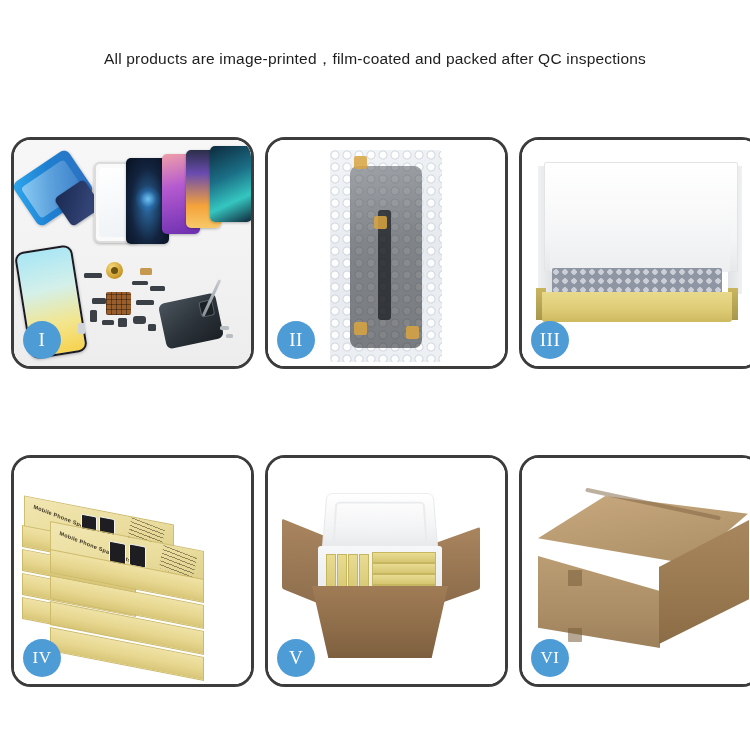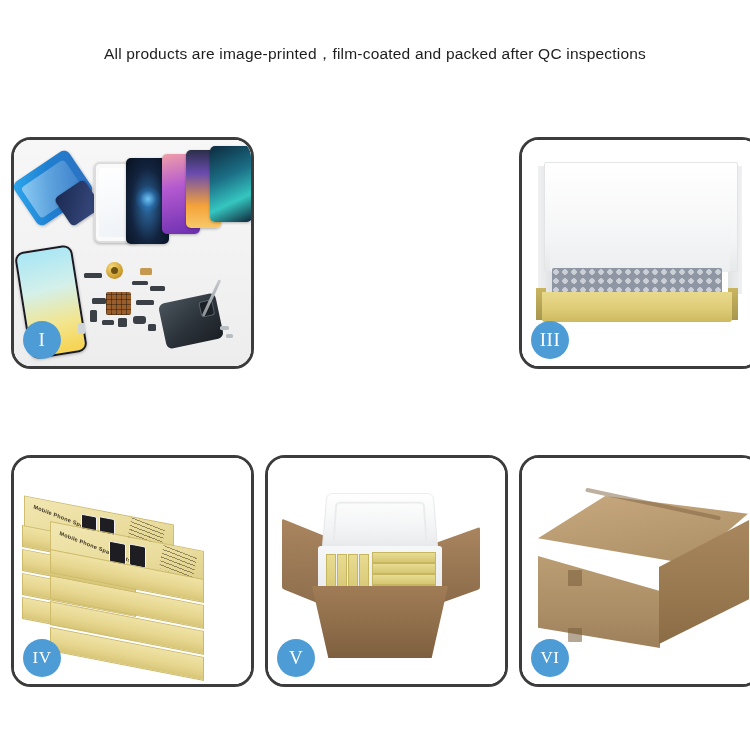--- a/index.html
+++ b/index.html
@@ -34,21 +34,21 @@
   .title {
     font-family: "Liberation Sans", sans-serif;
     font-size: 40px;
     font-weight: 400;
     letter-spacing: 2.0px;
     color: #1c1c1c;
     line-height: 44px;
     white-space: nowrap;
   }
   .subtitle {
-    margin-top: 8px;
+    margin-top: 13px;
     font-family: "Liberation Sans", sans-serif;
     font-size: 15.5px;
     font-weight: 400;
     letter-spacing: 0.2px;
     color: #1d1d1d;
     line-height: 20px;
     white-space: nowrap;
   }
 
   
@@ -494,20 +494,36 @@
         <div class="chip" style="left:134px; top:184px; width:8px;  height:7px;"></div>
         <div class="chip" style="left:206px; top:186px; width:9px;  height:4px; background:#b9bec3;"></div>
         <div class="chip" style="left:212px; top:194px; width:7px;  height:4px; background:#b9bec3;"></div>
 
         <div class="badge">
           <span>I</span>
         </div>
       </div>
     </div>
 
+    <div class="panel r0 c1">
+      <div class="stage">
+        <div class="p2-bg"></div>
+        <div class="bubblebag">
+          <div class="bag-screen"></div>
+          <div class="bag-flex"></div>
+          <div class="bag-tape" style="left:24px;  top:6px;"></div>
+          <div class="bag-tape" style="left:44px;  top:66px;"></div>
+          <div class="bag-tape" style="left:24px;  top:172px;"></div>
+          <div class="bag-tape" style="left:76px;  top:176px;"></div>
+        </div>
+        <div class="badge">
+          <span>II</span>
+        </div>
+      </div>
+    </div>
 
     <div class="panel r0 c2">
       <div class="stage">
         <div class="p3-bg"></div>
         <div class="box3-flapL"></div>
         <div class="box3-flapR"></div>
         <div class="box3-lid"></div>
         <div class="box3-foam"></div>
         <div class="box3-bubble"></div>
         <div class="box3-side-l"></div>

